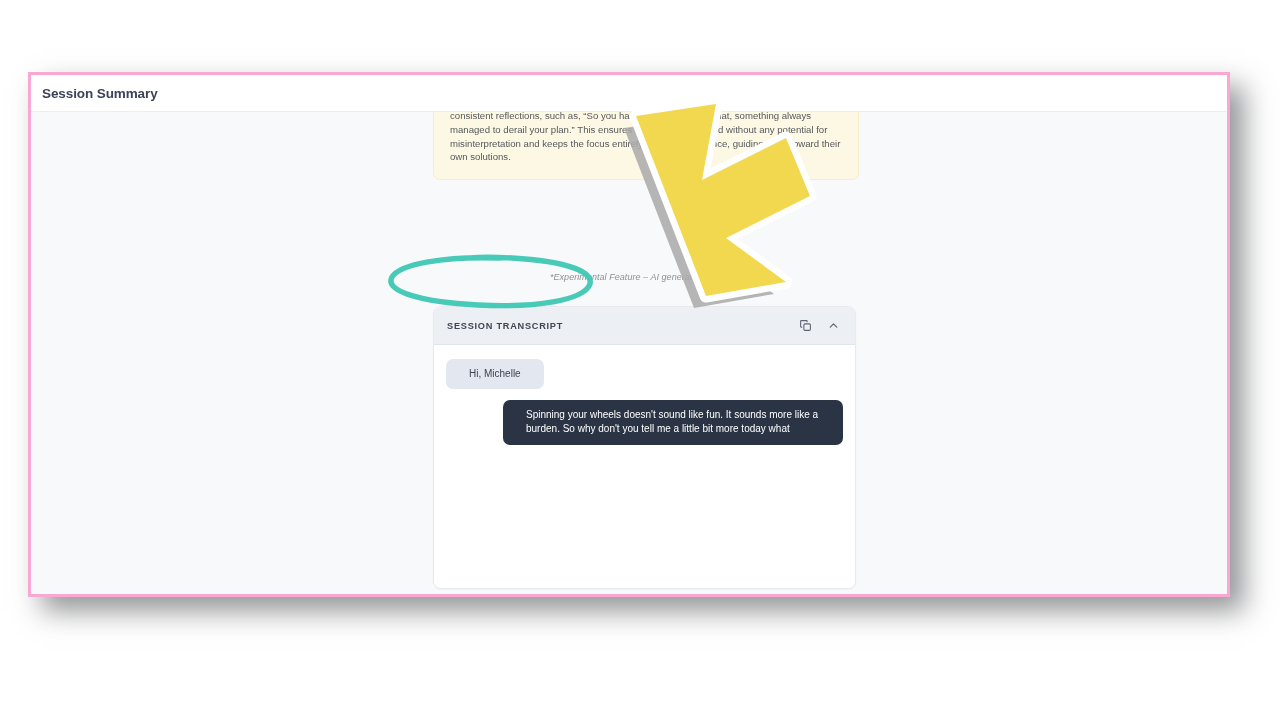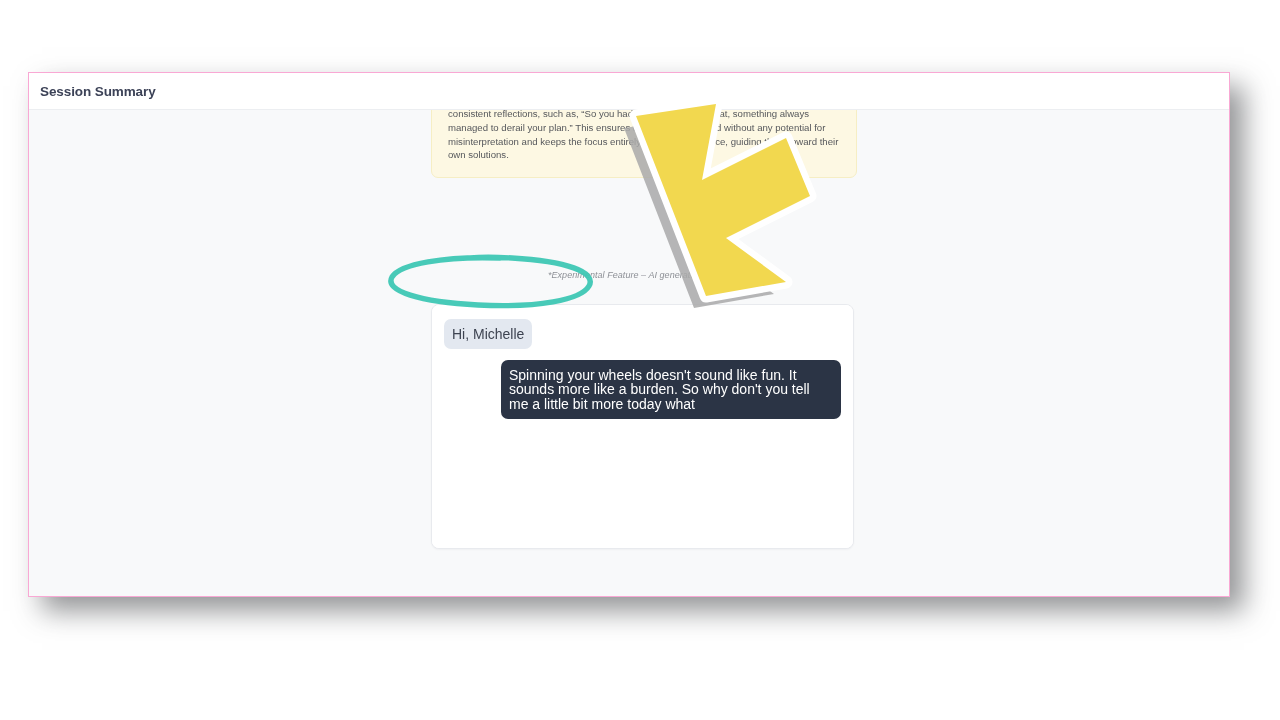--- a/index.html
+++ b/index.html
@@ -20,21 +20,21 @@
   }
 
   
   #app-window {
     position: absolute;
     left: 28px;
     top: 72px;
     width: 1202px;
     height: 525px;
     background: #3b82f6;
-    border: 1px solid #f9a8d4;
+    border: 3px solid #f9a8d4;
     box-shadow: 14px 14px 26px rgba(60, 62, 66, 0.55);
     overflow: hidden;
   }
 
   
   #app-header {
     position: relative;
     height: 37px;
     background: #ffffff;
     border-bottom: 1px solid #eceef1;
@@ -136,24 +136,24 @@
     height: 243px;
     overflow: hidden;
     position: relative;
     background: #ffffff;
   }
   .msg-row { display: flex; margin-bottom: 11px; }
   .msg-row.left  { justify-content: flex-start; }
   .msg-row.right { justify-content: flex-end; }
 
   .bubble {
-    font-size: 14px;
+    font-size: 10px;
     line-height: 14.2px;
     border-radius: 7px;
-    padding: 8px 8px;
+    padding: 8px 23px;
     max-width: 346px;
   }
   .bubble.client {
     background: #e3e8f0;
     color: #3d4351;
   }
   .bubble.clinician {
     background: #2b3445;
     color: #ffffff;
   }
@@ -181,20 +181,37 @@
     <div id="content-area">
 
       <div id="feedback-card">
         <p id="feedback-text">affirmations to bolster the client's self-efficacy even further. For instance, when she had the insight, “Apparently I'm more generous with spreadsheets than with my own knees,” you could have affirmed it with, “That's a powerful and deeply self-aware observation to make.” Early in the session, phrases like “That's the thing” could be replaced with more neutral, MI-consistent reflections, such as, “So you had a plan, and then what, something always managed to derail your plan.” This ensures the client feels heard without any potential for misinterpretation and keeps the focus entirely on their experience, guiding them toward their own solutions.</p>
       </div>
 
       <div id="experimental-note">*Experimental Feature – AI generated feedback</div>
 
       <div id="transcript-panel">
 
+        <div id="transcript-header">
+          <span id="transcript-title">SESSION TRANSCRIPT</span>
+
+          <div id="transcript-header-actions">
+            <span class="hdr-icon">
+              <svg width="13" height="13" viewBox="0 0 24 24" fill="none" stroke="currentColor" stroke-width="2" stroke-linecap="round" stroke-linejoin="round">
+                <rect x="9" y="9" width="12" height="12" rx="2"></rect>
+                <path d="M5 15H4a1 1 0 0 1-1-1V4a1 1 0 0 1 1-1h10a1 1 0 0 1 1 1v1"></path>
+              </svg>
+            </span>
+            <span class="hdr-icon">
+              <svg width="13" height="13" viewBox="0 0 24 24" fill="none" stroke="currentColor" stroke-width="2.2" stroke-linecap="round" stroke-linejoin="round">
+                <polyline points="18 15 12 9 6 15"></polyline>
+              </svg>
+            </span>
+          </div>
+        </div>
 
         <div id="message-list">
 
           <div class="msg-row left">
             <div class="bubble client narrow">Hi, Michelle</div>
           </div>
 
 
 
           <div class="msg-row right">

